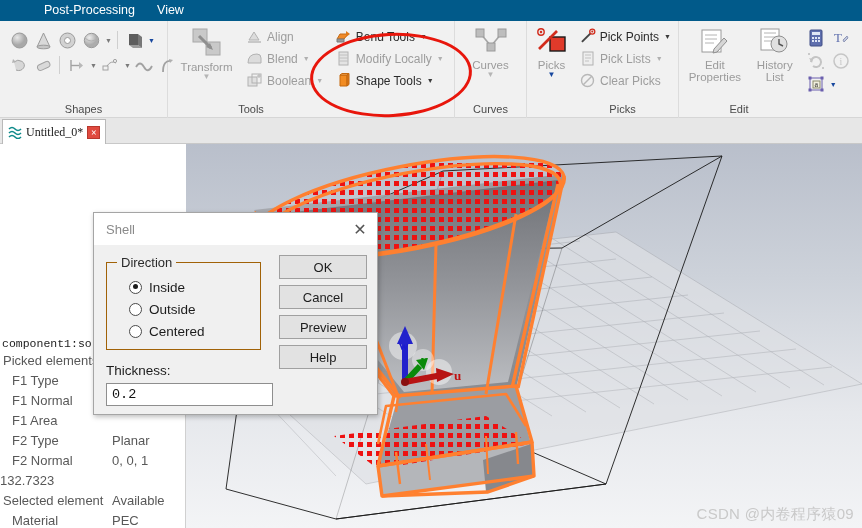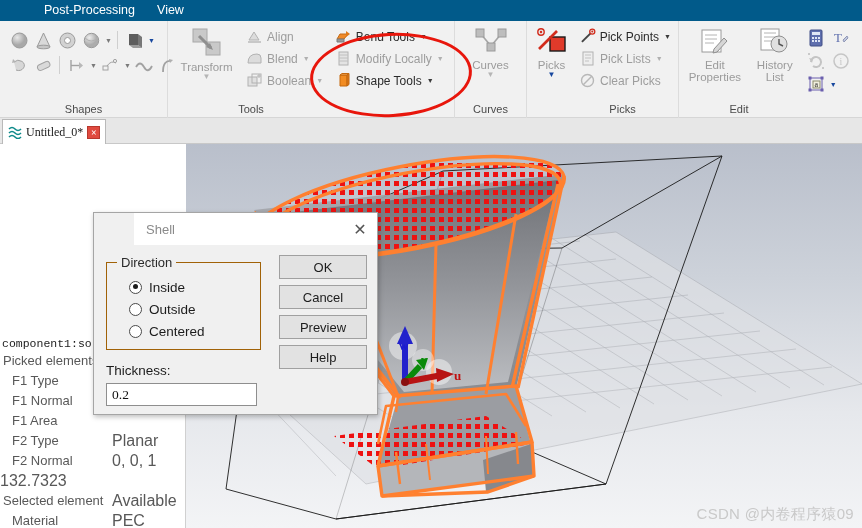--- a/index.html
+++ b/index.html
@@ -104,21 +104,21 @@
     background: #ffffff; overflow: hidden;
     border-right: 1px solid #d0d0d0;
   }
   .prop-head {
     font-family: "Liberation Mono", monospace; font-size: 11.5px;
     color: #1d1d1d; padding: 1px 0 0 2px; white-space: nowrap; line-height: 14px;
   }
   .prow { display: flex; height: 20px; line-height: 20px; white-space: nowrap; }
   .pname { font-size: 13px; color: #585858; padding-left: 3px; width: 112px; overflow: hidden; }
   .pname.ind { padding-left: 12px; }
-  .pval { font-size: 16px; color: #585858; }
+  .pval { font-size: 13px; color: #585858; }
 
   
   .viewport {
     position: absolute; left: 186px; top: 0; width: 676px; height: 384px;
     overflow: hidden;
     background: linear-gradient(to bottom, #b9bfcb 0%, #cdd2da 35%, #e6e8ec 70%, #f3f4f6 100%);
   }
   .viewport svg { position: absolute; left: 0; top: 0; }
 
   .watermark {
@@ -128,21 +128,21 @@
   }
 
   
   .dialog {
     position: absolute; left: 93px; top: 212px; width: 285px; height: 203px;
     background: #f0f0f0; border: 1px solid #a5a5a5;
     box-shadow: 1px 2px 5px rgba(0,0,0,.25);
   }
   .dlg-title {
     height: 32px; background: #ffffff; display: flex;
-    align-items: center; justify-content: space-between; padding: 0 4px 0 12px; margin-left: 40px;
+    align-items: center; justify-content: space-between; padding: 0 4px 0 12px;
   }
   .dlg-title .t { font-size: 13px; color: #8a8a8a; }
   .dlg-close {
     width: 26px; height: 26px; display: flex; align-items: center;
     justify-content: center; font-size: 16px; color: #555; cursor: default;
   }
   .dlg-body { position: relative; height: 171px; padding: 6px 8px 0 10px; }
 
   fieldset.direction {
     position: absolute; left: 12px; top: 10px; width: 155px; height: 95px;
@@ -155,24 +155,24 @@
     background: #fff; position: relative; flex: none;
   }
   .radio.sel::after {
     content: ''; position: absolute; left: 2.5px; top: 2.5px;
     width: 5px; height: 5px; border-radius: 50%; background: #1c1c1c;
   }
   .radio-lbl { font-size: 13.5px; color: #1c1c1c; }
 
   .thick-lbl { position: absolute; left: 12px; top: 118px; font-size: 13.5px; color: #1c1c1c; }
   .thick-input {
-    position: absolute; left: 12px; top: 138px; width: 151px; height: 23px;
+    position: absolute; left: 12px; top: 138px; width: 167px; height: 23px;
     border: 1px solid #8e8e8e; background: #fff;
     font-size: 13.5px; color: #111; padding: 0 5px;
-    font-family: Liberation Serif, serif;
+    font-family: Liberation Mono, monospace;
   }
 
   .dlg-btns { position: absolute; right: 10px; top: 10px; width: 88px; }
   .dbtn {
     width: 88px; height: 24px; margin-bottom: 6px;
     background: #e2e2e2; border: 1px solid #a0a0a0;
     font-size: 13px; color: #1c1c1c; cursor: default;
     display: flex; align-items: center; justify-content: center;
     font-family: "Liberation Sans", sans-serif;
   }

